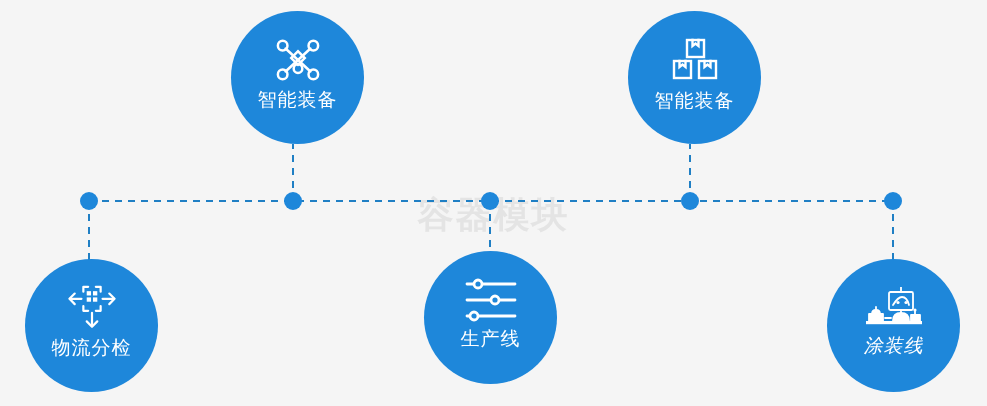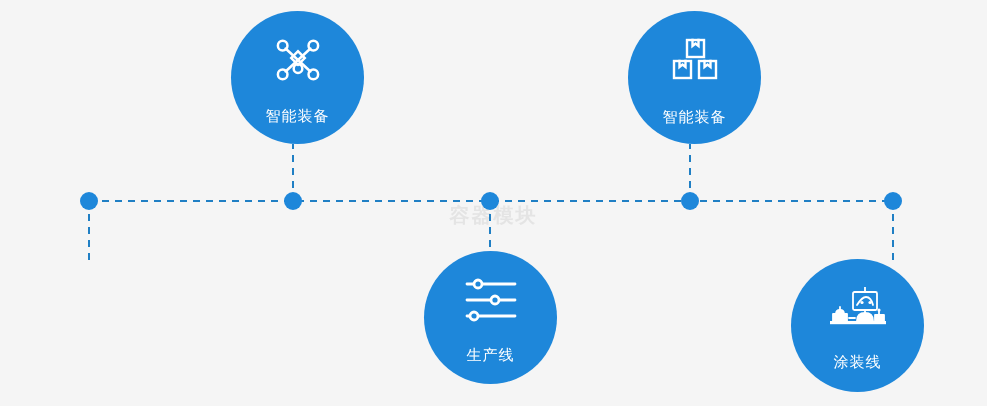--- a/index.html
+++ b/index.html
@@ -20,21 +20,21 @@
     background: #f5f5f5;
   }
 
   
   .watermark {
     position: absolute;
     left: 0;
     top: 198px;
     width: 987px;
     text-align: center;
-    font-size: 20px;
+    font-size: 36px;
     letter-spacing: 2px;
     color: #e4e4e4;
     font-weight: 700;
     user-select: none;
     pointer-events: none;
     line-height: 34px;
   }
 
   
   .connectors {
@@ -58,34 +58,34 @@
     justify-content: flex-start;
     box-sizing: border-box;
   }
   .node .ico {
     margin-top: 26px;
     width: 46px;
     height: 46px;
     display: block;
   }
   .node .node-label {
-    margin-top: 24px;
+    margin-top: 4px;
     color: #ffffff;
-    font-size: 15px;
+    font-size: 19px;
     letter-spacing: 1px;
     font-weight: 400;
     white-space: nowrap;
   }
 
   
   #node-0 { left: 231px; top: 11px; }
   #node-1 { left: 628px; top: 11px; }
   #node-2 { left: 25px;  top: 259px; }
   #node-3 { left: 424px; top: 251px; }
-  #node-4 { left: 791px; top: 259px; }
+  #node-4 { left: 827px; top: 259px; font-style: italic; }
 
   
   #node-2 .ico { margin-top: 24px; width: 50px; height: 48px; }
   #node-3 .ico { margin-top: 27px; width: 52px; height: 44px; }
   #node-4 .ico { margin-top: 28px; width: 58px; height: 42px; }
   #node-1 .ico { margin-top: 25px; width: 50px; height: 48px; }
 </style>
 </head>
 <body>
 
@@ -130,20 +130,44 @@
       <rect x="16" y="4" width="17" height="17"></rect>
       <path d="M21.5 4 L21.5 10 L24.5 7.6 L27.5 10 L27.5 4"></path>
       <rect x="3" y="25" width="17" height="17"></rect>
       <path d="M8.5 25 L8.5 31 L11.5 28.6 L14.5 31 L14.5 25"></path>
       <rect x="28" y="25" width="17" height="17"></rect>
       <path d="M33.5 25 L33.5 31 L36.5 28.6 L39.5 31 L39.5 25"></path>
     </svg>
     <div class="node-label">智能装备</div>
   </div>
 
+  <div class="node" id="node-2">
+    <svg class="ico" viewBox="0 0 52 50" xmlns="http://www.w3.org/2000/svg" fill="none" stroke="#ffffff" stroke-width="2.3" stroke-linecap="round" stroke-linejoin="round">
+
+      <path d="M17 9 L17 4 L22 4"></path>
+      <path d="M30 4 L35 4 L35 9"></path>
+      <path d="M35 24 L35 29 L30 29"></path>
+      <path d="M22 29 L17 29 L17 24"></path>
+
+      <rect x="20.5" y="8.5" width="4.5" height="4.5" fill="#ffffff" stroke="none"></rect>
+      <rect x="27" y="8.5" width="4.5" height="4.5" fill="#ffffff" stroke="none"></rect>
+      <rect x="20.5" y="15" width="4.5" height="4.5" fill="#ffffff" stroke="none"></rect>
+      <rect x="27" y="15" width="4.5" height="4.5" fill="#ffffff" stroke="none"></rect>
+
+      <line x1="3" y1="16.5" x2="15" y2="16.5"></line>
+      <path d="M8 11 L2.5 16.5 L8 22"></path>
+
+      <line x1="37" y1="16.5" x2="49" y2="16.5"></line>
+      <path d="M44 11 L49.5 16.5 L44 22"></path>
+
+      <line x1="26" y1="31" x2="26" y2="45"></line>
+      <path d="M20.5 40 L26 45.5 L31.5 40"></path>
+    </svg>
+    <div class="node-label">物流分检</div>
+  </div>
 
   <div class="node" id="node-3">
     <svg class="ico" viewBox="0 0 52 44" xmlns="http://www.w3.org/2000/svg" fill="none" stroke="#ffffff" stroke-width="2.8" stroke-linecap="round">
       <line x1="2" y1="6" x2="50" y2="6"></line>
       <circle cx="13" cy="6" r="4" fill="#1e87da"></circle>
       <line x1="2" y1="22" x2="50" y2="22"></line>
       <circle cx="30" cy="22" r="4" fill="#1e87da"></circle>
       <line x1="2" y1="38" x2="50" y2="38"></line>
       <circle cx="9" cy="38" r="4" fill="#1e87da"></circle>
     </svg>

